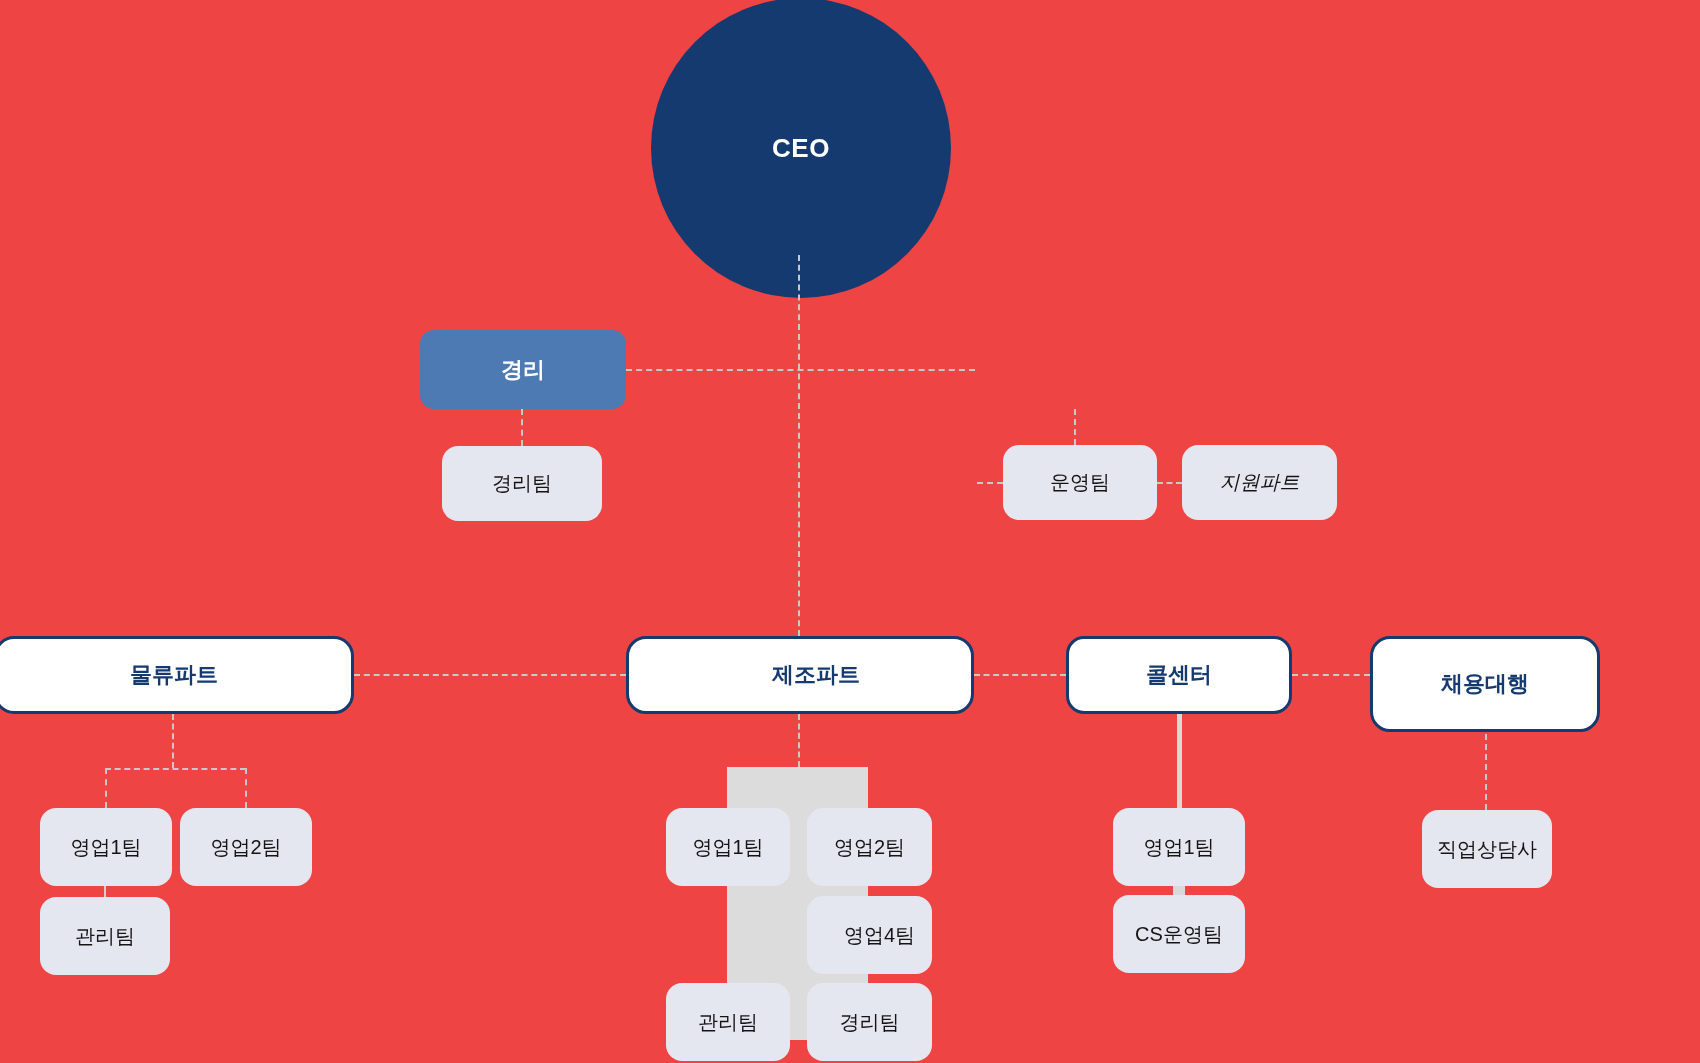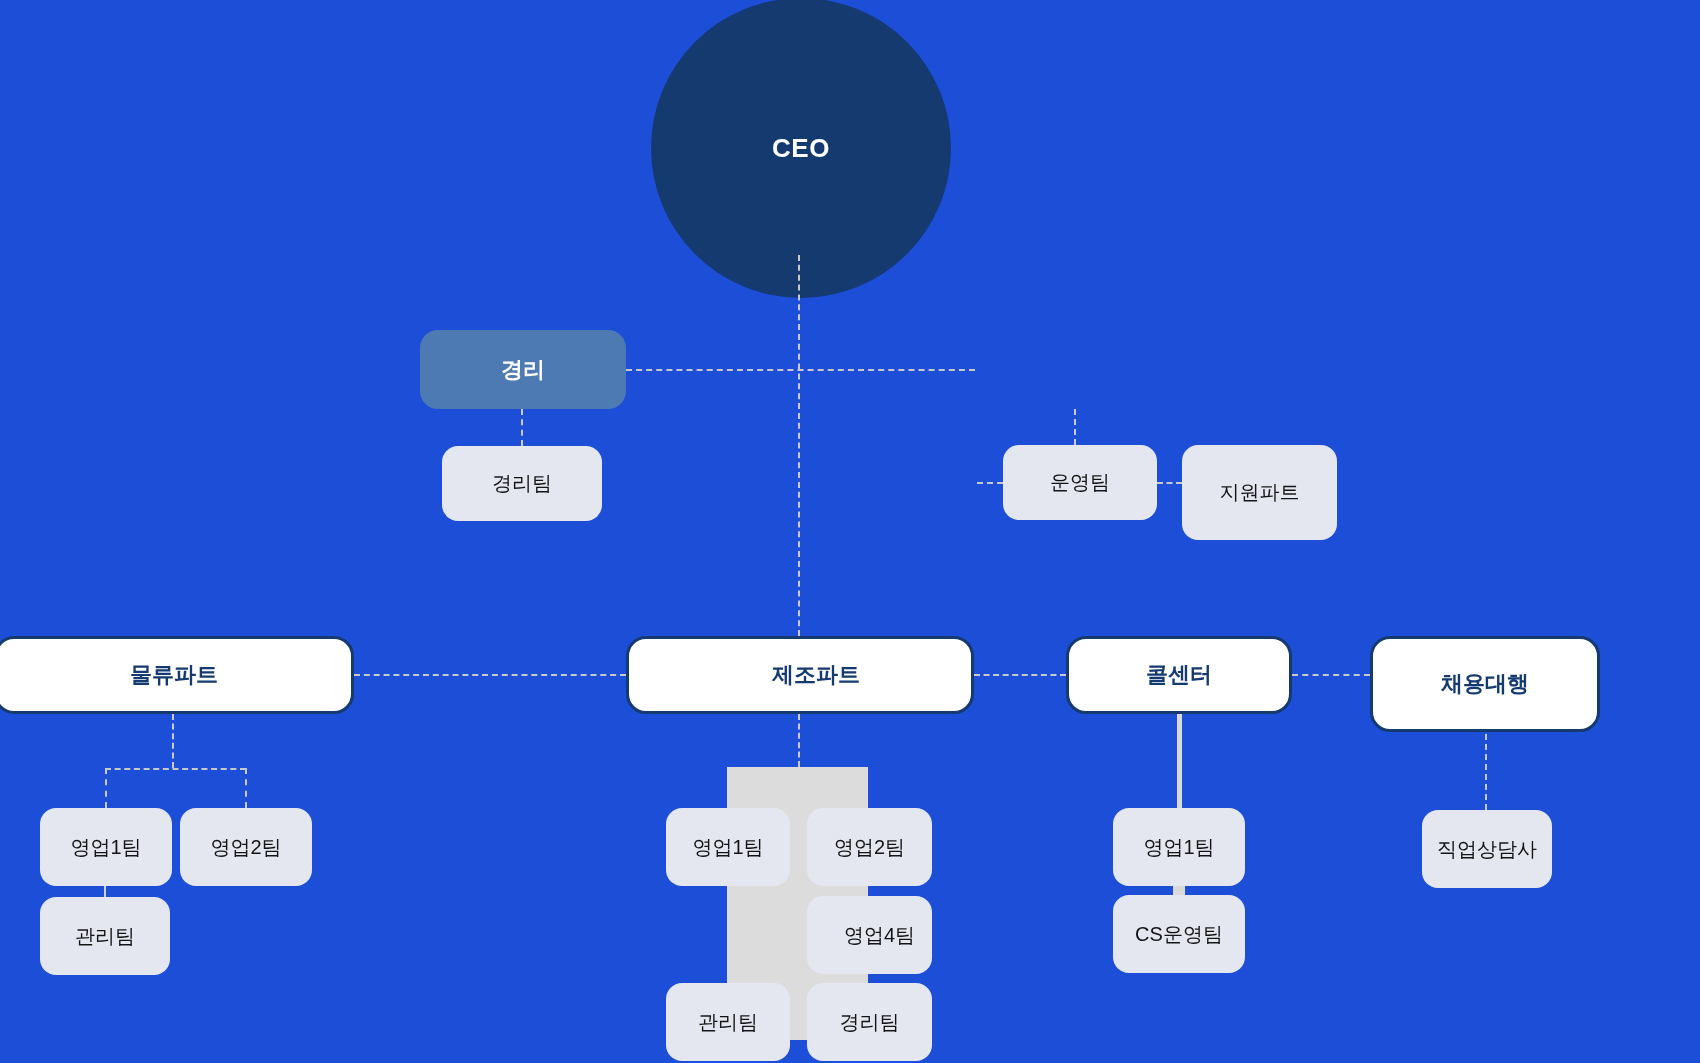--- a/index.html
+++ b/index.html
@@ -7,21 +7,21 @@
     --blue:#4e7ab3;
     --chip:#e4e7ef;
     --chip-text:#141414;
     --dash:#c9c9c9;
     --connector:#dcdcdc;
     --solid:#d9d9d9;
   }
   html,body{margin:0;padding:0;background:#ffffff;}
   body{font-family:"Liberation Sans","DejaVu Sans",sans-serif;}
   .canvas{
-    position:relative;width:1700px;height:1063px;background:#1d4ed8;overflow:hidden;
+    position:relative;width:1700px;height:1063px;background:#ef4444;overflow:hidden;
   }
   .node{
     position:absolute;display:flex;align-items:center;justify-content:center;
     box-sizing:border-box;text-align:center;white-space:nowrap;
   }
   .ceo{
     background:var(--navy);color:#ffffff;border-radius:50%;
     font-size:26px;font-weight:700;letter-spacing:.5px;
   }
   .dept-blue{
@@ -70,41 +70,41 @@
   <div class="vdash" style="left:245px;top:768px;height:40px;"></div>
   <div class="vthin" style="left:104px;top:886px;width:2px;height:11px;"></div>
 
   <div class="vdash" style="left:798px;top:714px;height:53px;"></div>
 
   <div class="vsolid" style="left:1177px;top:714px;width:5px;height:94px;"></div>
   <div class="vsolid" style="left:1173px;top:886px;width:12px;height:9px;"></div>
 
   <div class="vdash" style="left:1485px;top:714px;height:96px;"></div>
 
-  <div class="node dept-blue" style="left:420px;top:330px;width:206px;height:79px;">
+  <div class="node dept-blue" style="left:420px;top:330px;width:206px;height:79px;border-radius:14px;">
     <span>경리</span>
   </div>
 
   <div class="node chip" style="left:442px;top:446px;width:160px;height:75px;">
     <span>경리팀</span>
   </div>
   <div class="node chip" style="left:1003px;top:445px;width:154px;height:75px;">
     <span>운영팀</span>
   </div>
-  <div class="node chip" style="left:1182px;top:445px;width:155px;height:95px;">
+  <div class="node chip" style="left:1182px;top:445px;width:155px;height:75px;font-style:italic;">
     <span>지원파트</span>
   </div>
 
   <div class="node dept-outline" style="left:-6px;top:636px;width:360px;height:78px;">
     <span>물류파트</span>
   </div>
   <div class="node dept-outline" style="left:626px;top:636px;width:348px;height:78px;padding-left:32px;">
     <span>제조파트</span>
   </div>
-  <div class="node dept-outline" style="left:1066px;top:636px;width:226px;height:78px;">
+  <div class="node dept-outline" style="left:1066px;top:636px;width:226px;height:78px;border-radius:18px;">
     <span>콜센터</span>
   </div>
   <div class="node dept-outline" style="left:1370px;top:636px;width:230px;height:96px;">
     <span>채용대행</span>
   </div>
 
   <div class="node chip" style="left:40px;top:808px;width:132px;height:78px;">
     <span>영업1팀</span>
   </div>
   <div class="node chip" style="left:180px;top:808px;width:132px;height:78px;">

